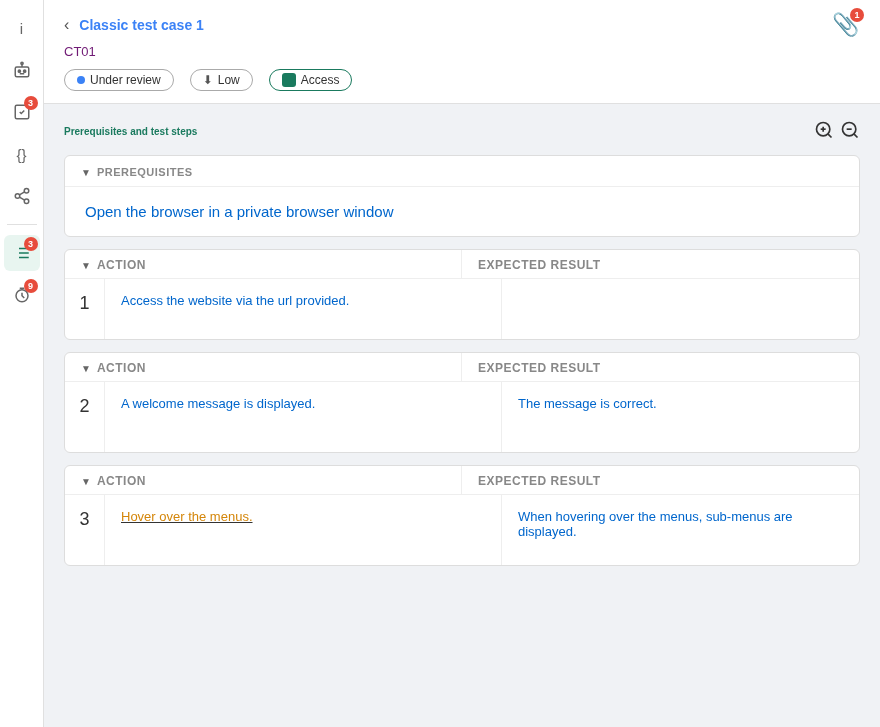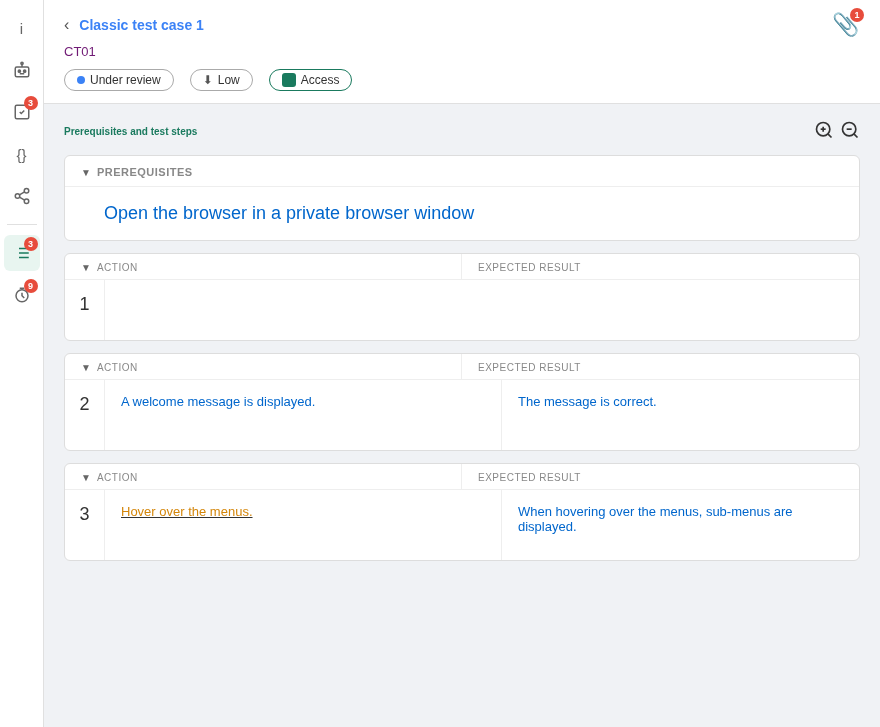--- a/index.html
+++ b/index.html
@@ -46,24 +46,24 @@
     .zoom-controls { display: flex; gap: 6px; }
     .zoom-btn { cursor: pointer; font-size: 18px; color: #333; background: none; border: none; line-height: 1; }
 
     
     .card { background: #fff; border: 1px solid #ddd; border-radius: 6px; margin-bottom: 12px; overflow: hidden; }
 
     .card-header { display: flex; align-items: center; gap: 6px; padding: 10px 16px 8px 16px; border-bottom: 1px solid #eee; }
     .card-header-label { font-size: 11px; font-weight: 700; color: #888; letter-spacing: 0.5px; text-transform: uppercase; }
     .collapse-arrow { font-size: 10px; color: #666; }
 
-    .prerequisites-text { padding: 16px 20px; font-size: 18px; color: #0066cc; margin-left: 19px; }
+    .prerequisites-text { padding: 16px 20px; font-size: 15px; color: #0066cc; }
 
     .step-card { background: #fff; border: 1px solid #ddd; border-radius: 6px; margin-bottom: 12px; }
-    .col-label { font-size: 10px; font-weight: 400; color: #888; letter-spacing: 0.5px; text-transform: uppercase; }
+    .col-label { font-size: 12px; font-weight: 700; color: #888; letter-spacing: 0.5px; text-transform: uppercase; }
     .text-blue { color: #0066cc; }
     .text-orange { color: #d4860a; }
 
     .step-full-row { display: flex; }
     .step-left { width: 50%; border-right: 1px solid #eee; }
     .step-right { flex: 1; }
     .step-header-row { display: flex; align-items: center; gap: 6px; padding: 8px 16px 6px 16px; border-bottom: 1px solid #eee; }
     .step-content-row { display: flex; }
     .step-num { width: 40px; min-height: 60px; display: flex; align-items: flex-start; justify-content: center; padding-top: 14px; font-size: 18px; color: #333; border-right: 1px solid #eee; }
     .step-text { padding: 14px 16px; font-size: 13px; }
@@ -199,20 +199,23 @@
             </div>
           </div>
           <div class="step-right">
             <div class="step-header-row" style="border-bottom: 1px solid #eee;">
               <span class="col-label">EXPECTED RESULT</span>
             </div>
           </div>
         </div>
         <div class="step-content-row">
           <div class="step-num">1</div>
+          <div class="step-text step-left" style="border-right: 1px solid #eee;">
+            <span class="text-blue">Access the website via the url provided.</span>
+          </div>
         </div>
       </div>
 
       <div class="step-card">
         <div class="step-full-row">
           <div class="step-left">
             <div class="step-header-row">
               <span class="collapse-arrow">▼</span>
               <span class="col-label">ACTION</span>
             </div>

